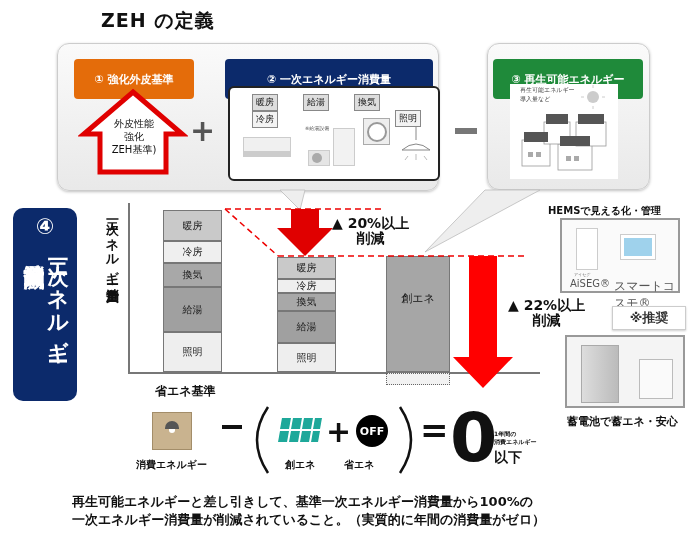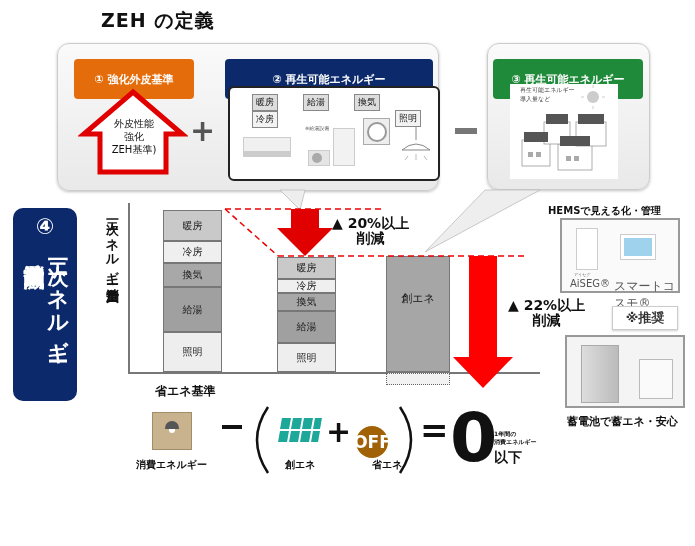--- a/index.html
+++ b/index.html
@@ -25,35 +25,35 @@
   .vcol { position: absolute; writing-mode: vertical-rl; font-weight: bold; font-size: 21px; letter-spacing: 1px; line-height: 1; }
   .ylabel { left: 103px; top: 212px; writing-mode: vertical-rl; font-size: 13px; font-weight: bold; letter-spacing: 1px; }
   .axis-y { left: 128px; top: 203px; width: 2px; height: 170px; background: #777; }
   .axis-x { left: 128px; top: 372px; width: 412px; height: 2px; background: #777; }
   .seg { position: absolute; left: 0; width: 100%; border: 1px solid #777; font-size: 10px; display: flex; align-items: center; justify-content: center; color: #222; }
   .bar { position: absolute; }
   .xlabel { left: 155px; top: 383px; font-size: 12px; font-weight: bold; }
   .note { font-size: 14px; font-weight: bold; text-align: center; line-height: 15px; }
   .hems-title { left: 548px; top: 204px; font-size: 10px; font-weight: bold; }
   .hems-box { left: 560px; top: 218px; width: 120px; height: 75px; border: 2px solid #999; background: #fafafa; }
-  .rec-box { left: 612px; top: 306px; width: 66px; height: 24px; border: 1px solid #ccc; background: #fff; box-shadow: 0 1px 2px rgba(0,0,0,0.2); font-size: 13px; font-weight: bold; color: #333; display:flex; align-items:center; justify-content:center; }
+  .rec-box { left: 612px; top: 306px; width: 74px; height: 24px; border: 1px solid #ccc; background: #fff; box-shadow: 0 1px 2px rgba(0,0,0,0.2); font-size: 13px; font-weight: bold; color: #333; display:flex; align-items:center; justify-content:center; }
   .bat-box { left: 565px; top: 335px; width: 120px; height: 73px; border: 2px solid #999; background: #f4f4f4; }
   .bat-caption { left: 567px; top: 414px; font-size: 11px; font-weight: bold; }
   .f-label { font-size: 10px; font-weight: bold; }
   .zero { left: 450px; top: 404px; font-size: 68px; font-weight: bold; line-height: 1; font-family: "DejaVu Sans", sans-serif; }
   .footer { left: 72px; top: 493px; font-size: 13px; font-weight: bold; line-height: 18px; }
 </style>
 </head>
 <body>
 
 <div class="abs title">ZEH の定義</div>
 
 <div class="abs top-panel"></div>
 <div class="abs pill pill-orange">① 強化外皮基準</div>
-<div class="abs pill pill-navy">② 再生可能エネルギー</div>
+<div class="abs pill pill-navy">② 一次エネルギー消費量</div>
 
 <svg class="abs house-svg" width="110" height="88" viewBox="0 0 110 88">
   <polygon points="55,4 104,46 88,46 88,84 22,84 22,46 6,46" fill="#fff" stroke="#e00000" stroke-width="5" stroke-linejoin="miter"></polygon>
 </svg>
 <div class="abs house-text">
   <div>外皮性能</div>
   <div>強化</div>
   <div>ZEH基準)</div>
 </div>
 <div class="abs plus-big">+</div>
@@ -211,27 +211,29 @@
       <polygon points="26,0 35,0 33,11 24,11"></polygon>
       <polygon points="37,0 44,0 42,11 35,11"></polygon>
     <polygon points="2,13 11,13 9,24 0,24"></polygon>
       <polygon points="13,13 22,13 20,24 11,24"></polygon>
       <polygon points="24,13 33,13 31,24 22,24"></polygon>
       <polygon points="35,13 42,13 40,24 33,24"></polygon>
   </g>
 </svg>
 <div class="abs f-label" style="left:285px;top:458px">創エネ</div>
 <div class="abs" style="left:326px;top:414px;font-size:30px;font-weight:bold">+</div>
-<div class="abs" style="left:356px;top:426px;width:32px;height:32px;border-radius:50%;background:#a16207;color:#fff;font-size:17px;font-weight:bold;display:flex;align-items:center;justify-content:center">OFF</div>
-<div class="abs f-label" style="left:372px;top:458px">省エネ</div>
+<div class="abs" style="left:356px;top:415px;width:32px;height:32px;border-radius:50%;background:#000000;color:#fff;font-size:11px;font-weight:bold;display:flex;align-items:center;justify-content:center">OFF</div>
+<div class="abs f-label" style="left:344px;top:458px">省エネ</div>
 <svg class="abs" style="left:396px;top:405px" width="26" height="70" viewBox="0 0 26 70">
     <path d="M4,2 Q26,35 4,68" fill="none" stroke="#111" stroke-width="2.5"></path>
   </svg>
 <div class="abs" style="left:420px;top:410px;font-size:34px;font-weight:bold">=</div>
 <div class="abs zero">0</div>
 <div class="abs" style="left:494px;top:430px;font-size:6px;font-weight:bold;line-height:8px">
   <div>1年間の</div>
   <div>消費エネルギー</div>
 </div>
 <div class="abs" style="left:494px;top:449px;font-size:14px;font-weight:bold">以下</div>
 
 <div class="abs footer">
+  <div>再生可能エネルギーと差し引きして、基準一次エネルギー消費量から100%の</div>
+  <div>一次エネルギー消費量が削減されていること。（実質的に年間の消費量がゼロ）</div>
 </div>
 
 </body></html>

